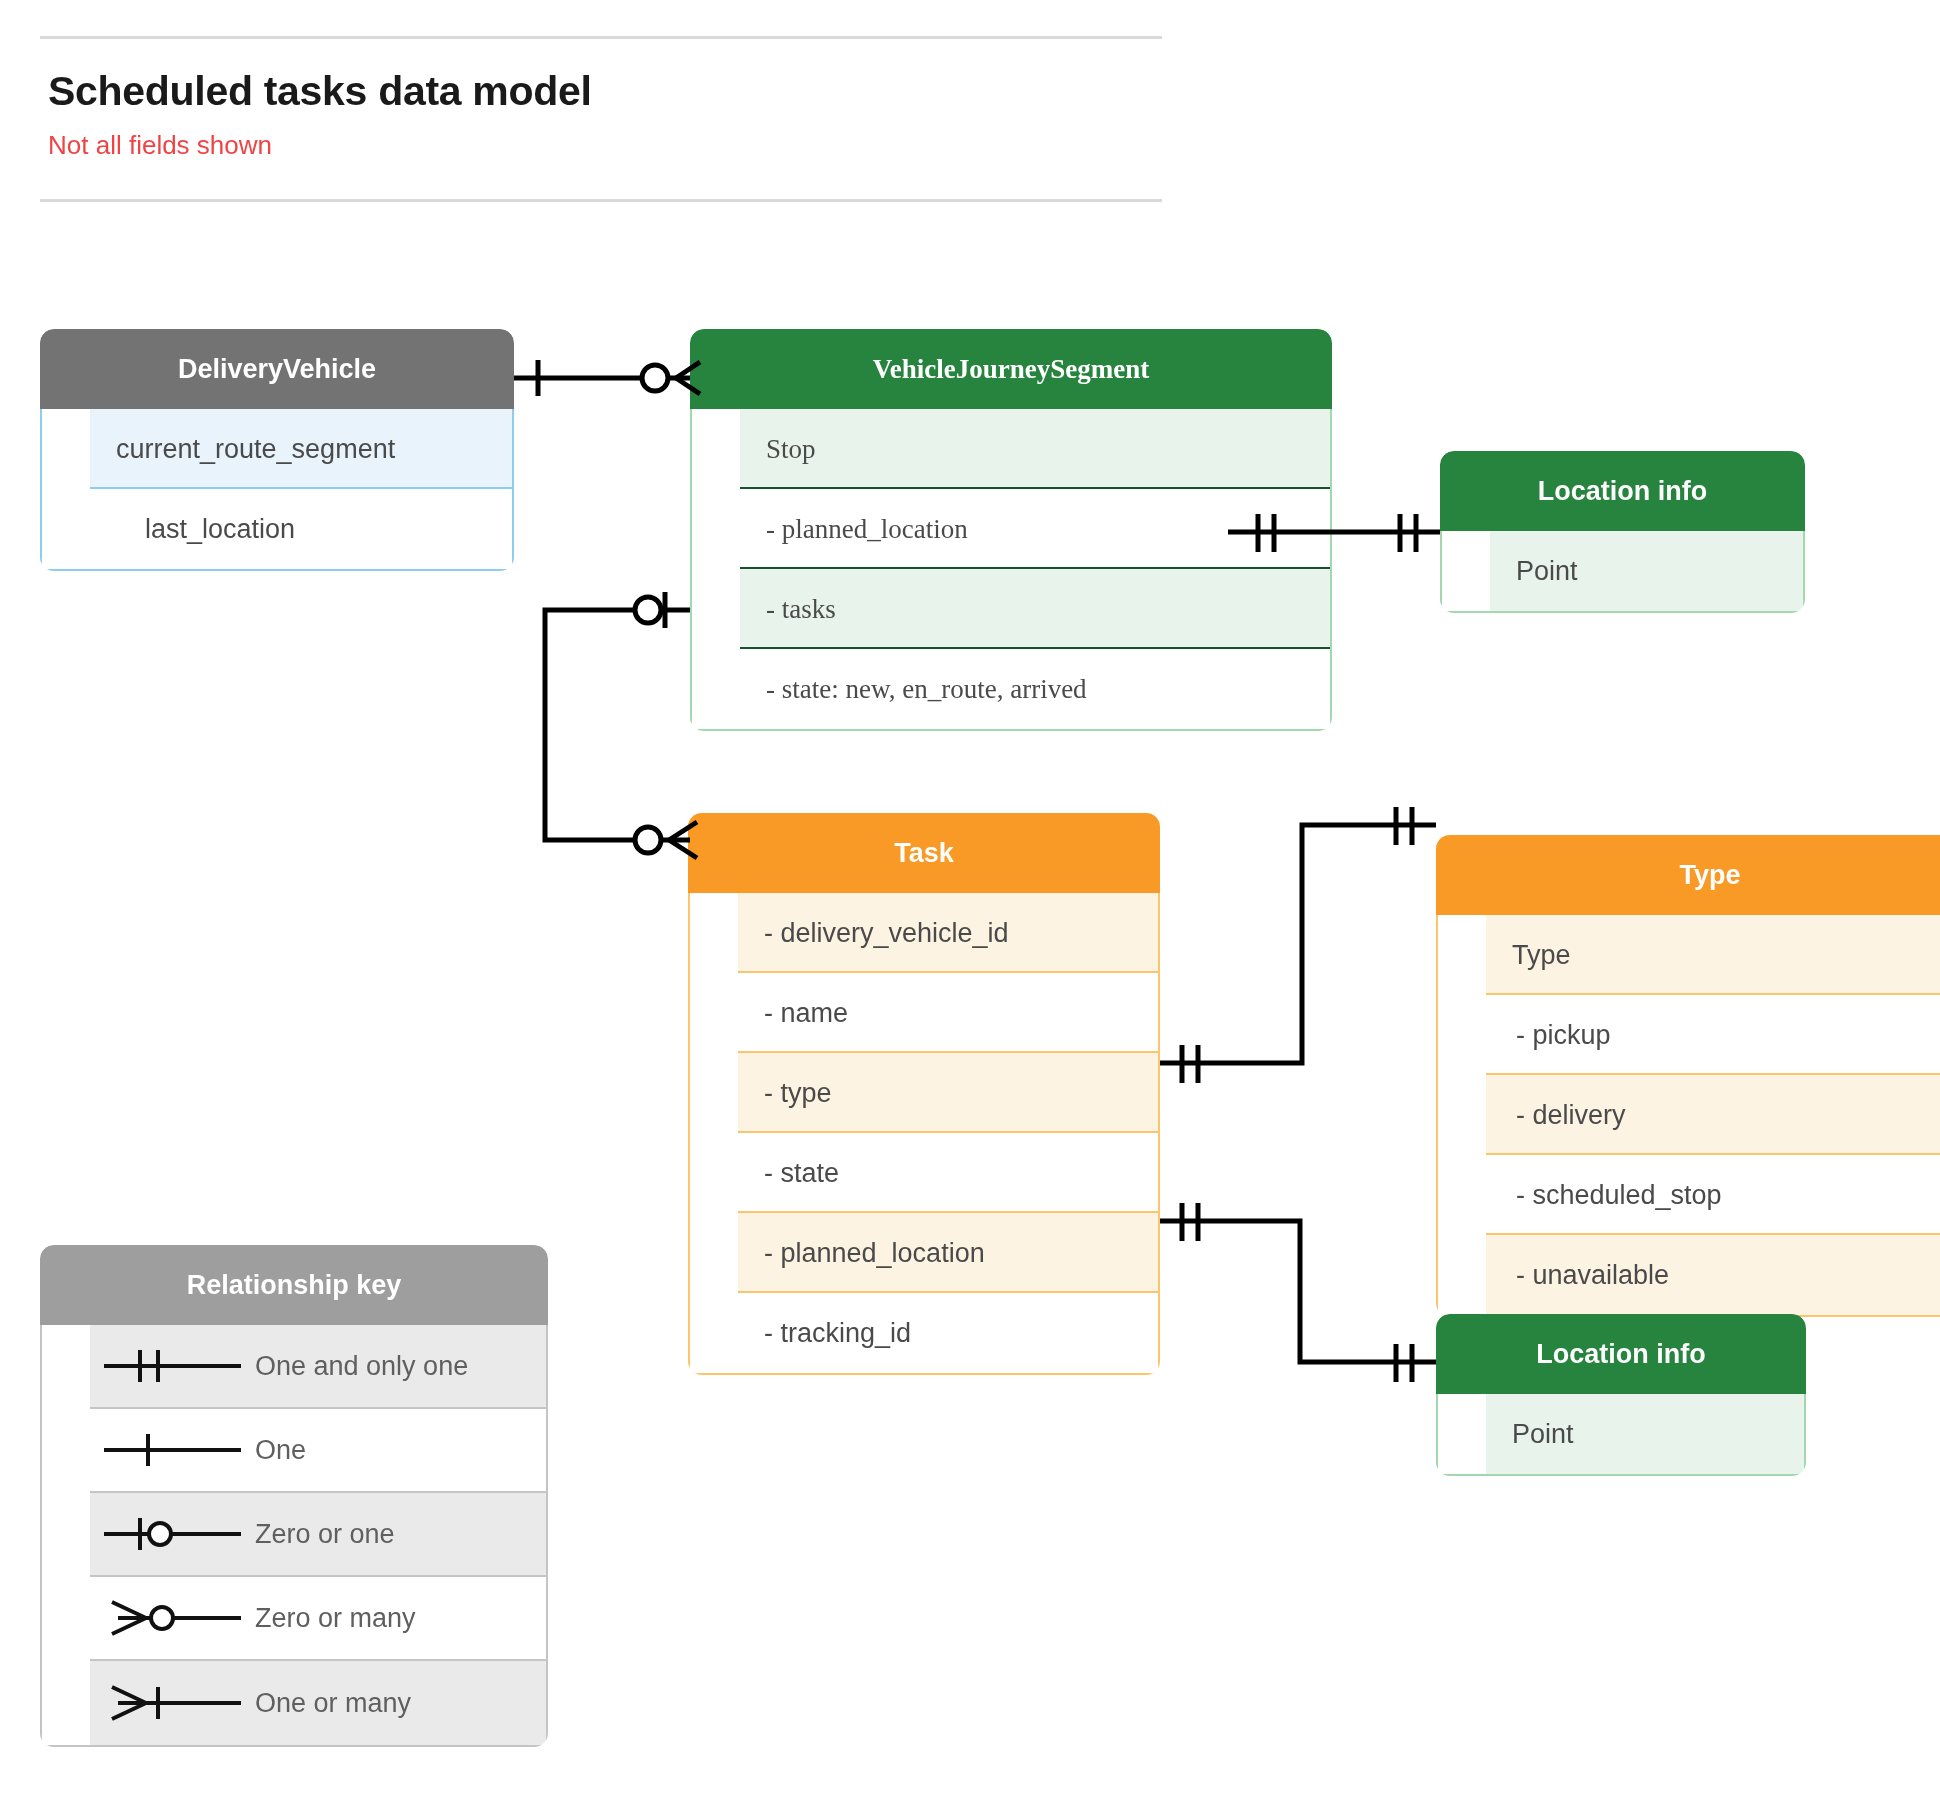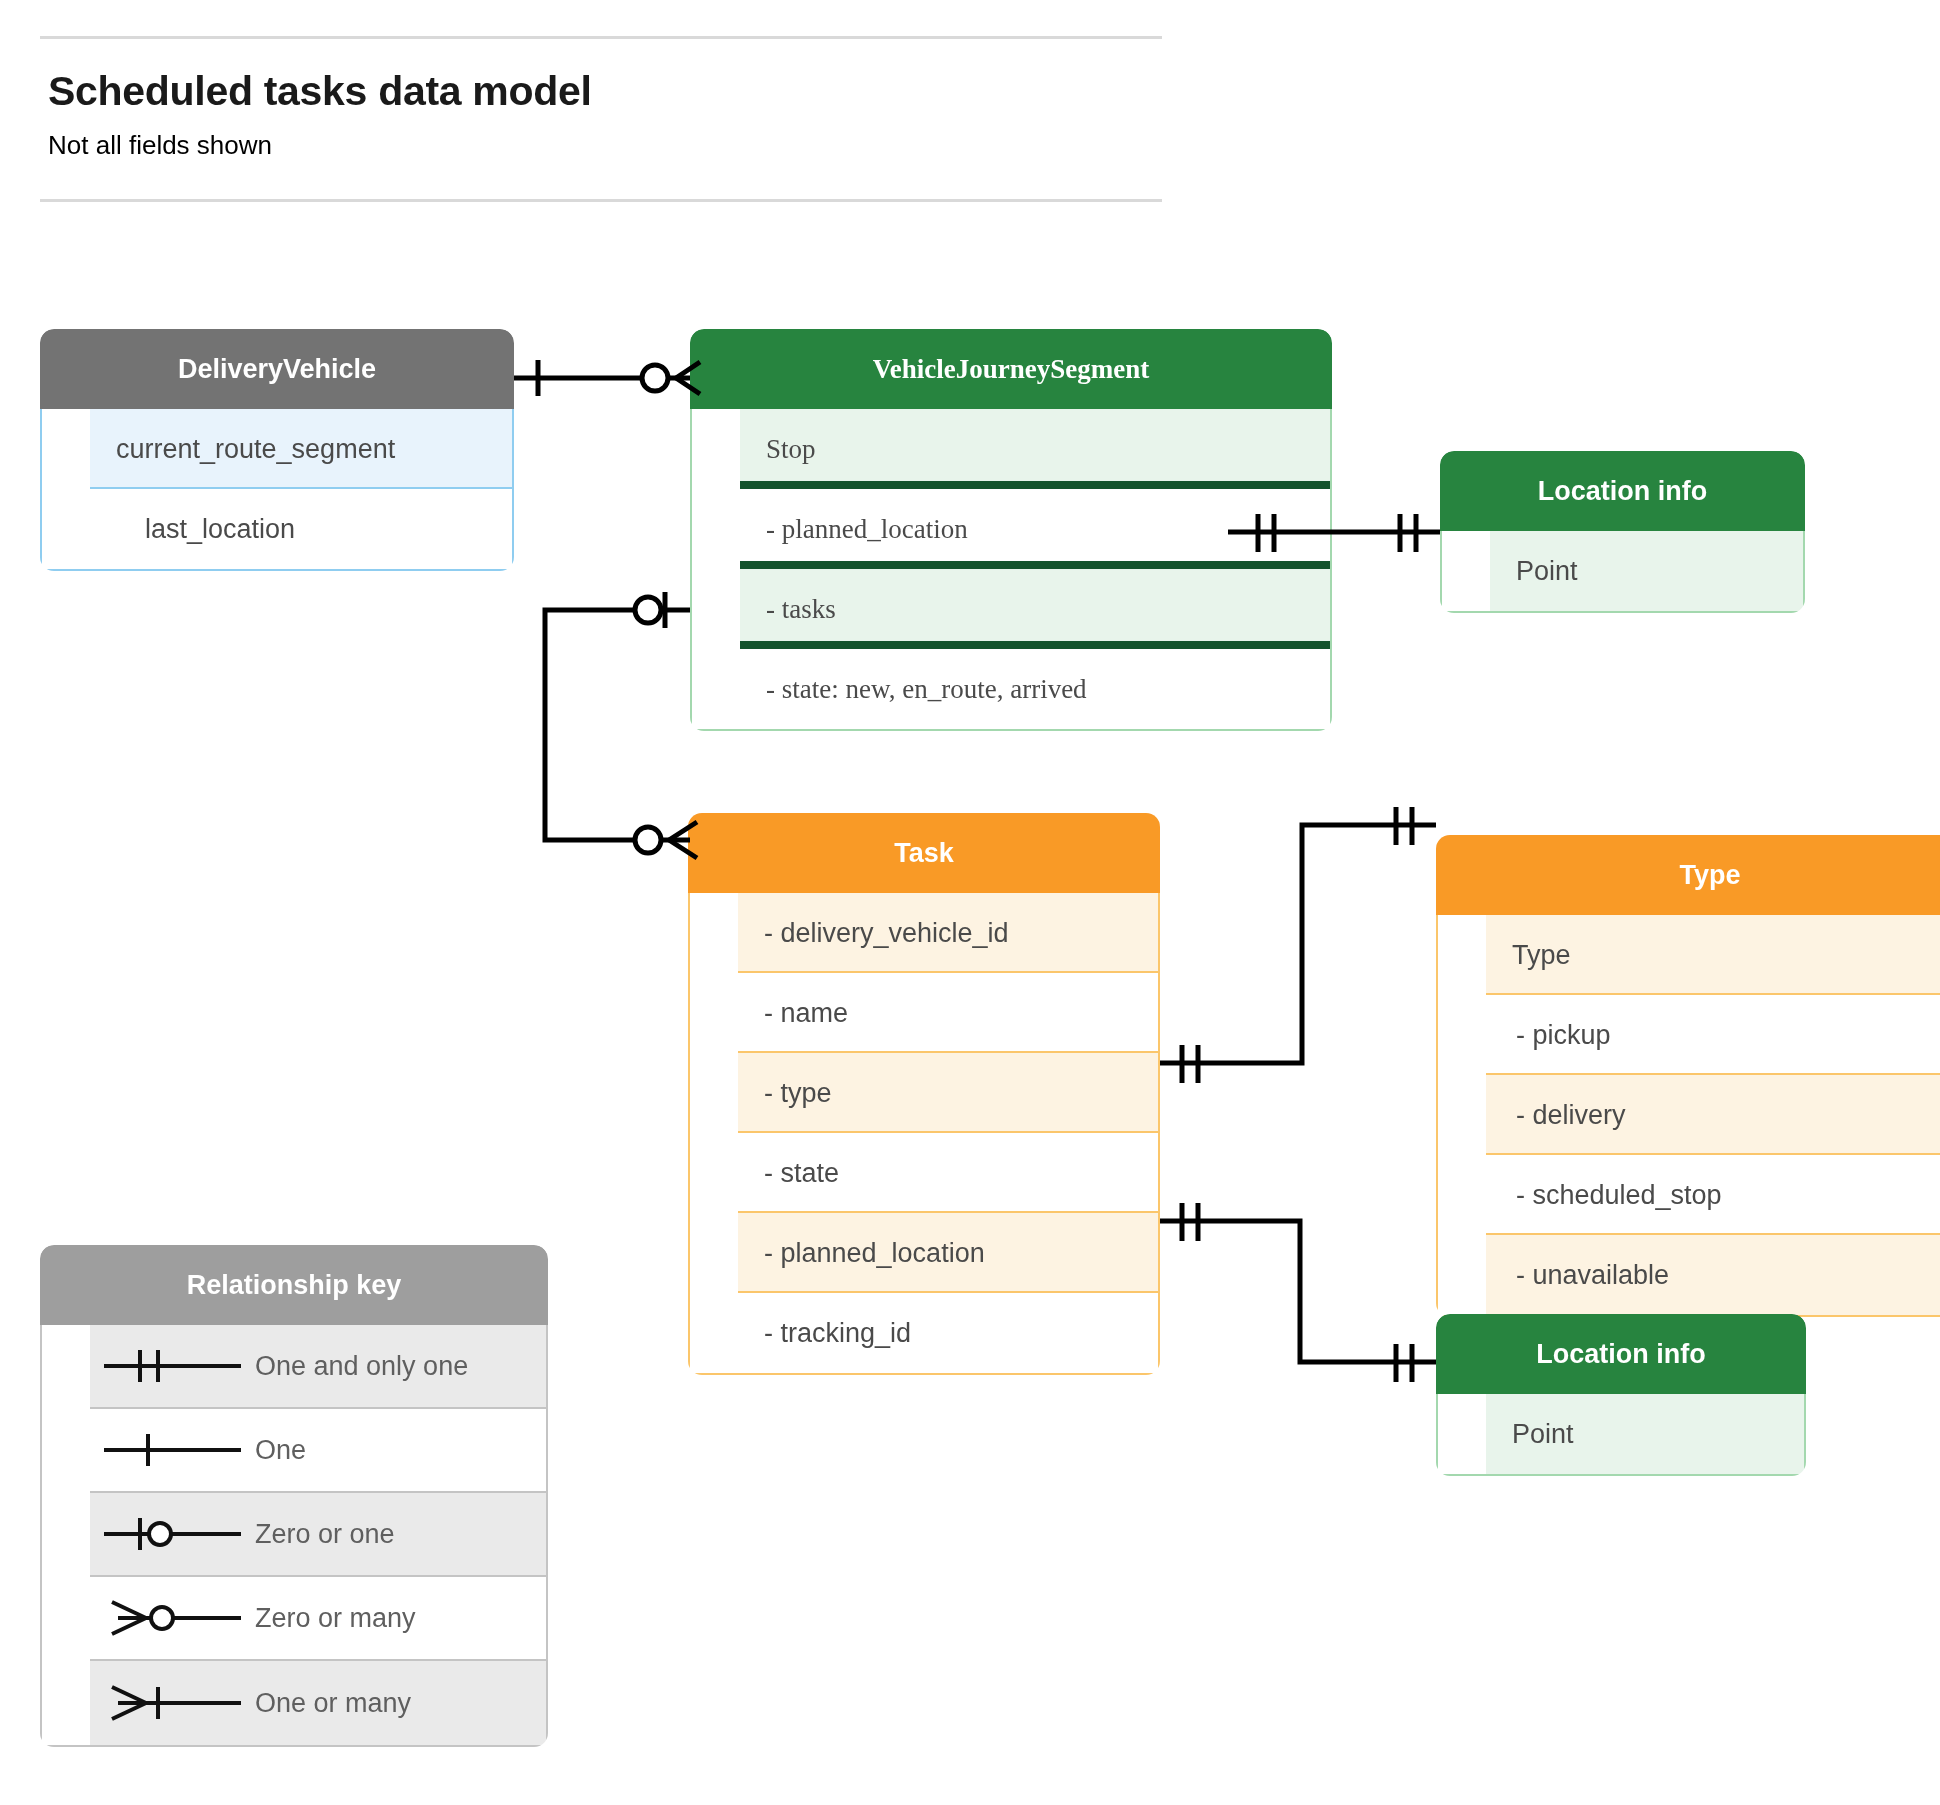--- a/index.html
+++ b/index.html
@@ -14,21 +14,21 @@
   .rule{position:absolute;left:40px;width:1122px;height:3px;background:#d9d9d9;}
   #rule-top{top:36px;}
   #rule-bottom{top:199px;}
   #page-title{
     position:absolute;left:48px;top:68px;
     font-size:41px;font-weight:bold;color:#1a1a1a;letter-spacing:-0.3px;
     white-space:nowrap;
   }
   #page-subtitle{
     position:absolute;left:48px;top:130px;
-    font-size:26px;color:#000000;white-space:nowrap;
+    font-size:26px;color:#ef4444;white-space:nowrap;
   }
 
   
   .entity{position:absolute;border-radius:14px;overflow:hidden;}
   .entity .hdr{
     height:80px;line-height:80px;text-align:center;
     font-size:27px;font-weight:bold;color:#ffffff;
     border-radius:14px 14px 0 0;
     white-space:nowrap;
   }
@@ -45,21 +45,21 @@
   .t-blue .hdr{background:#737373;}
   .t-blue .rows{border:2px solid #8fcdf0;border-top:none;}
   .t-blue .row{border-bottom:2px solid #8fcdf0;}
   .t-blue .row:last-child{border-bottom:none;}
   .t-blue .row.alt{background:#e8f3fc;}
   .t-blue .row.plain{background:#ffffff;margin-left:29px;}
 
   
   .t-green .hdr{background:#27843f;}
   .t-green .rows{border:2px solid #a3d8ae;border-top:none;}
-  .t-green .row{border-bottom:8px solid #14532d;}
+  .t-green .row{border-bottom:2px solid #14532d;}
   .t-green .row:last-child{border-bottom:none;}
   .t-green .row.alt{background:#e8f4eb;}
   .t-green .row.plain{background:#ffffff;}
 
   
   .t-orange .hdr{background:#f99a26;margin-top:28px;}
   .t-orange .rows{border:2px solid #fcc濃;}
   .t-orange .rows{border:2px solid #fbc66b;border-top:none;}
   .t-orange .row{border-bottom:2px solid #fbc66b;}
   .t-orange .row:last-child{border-bottom:none;}

